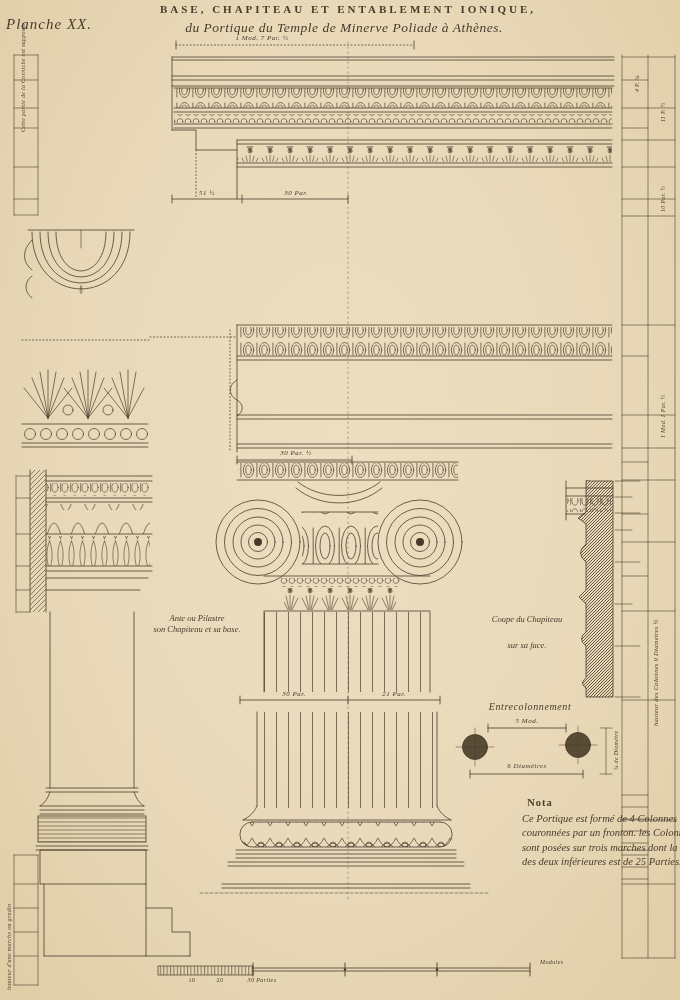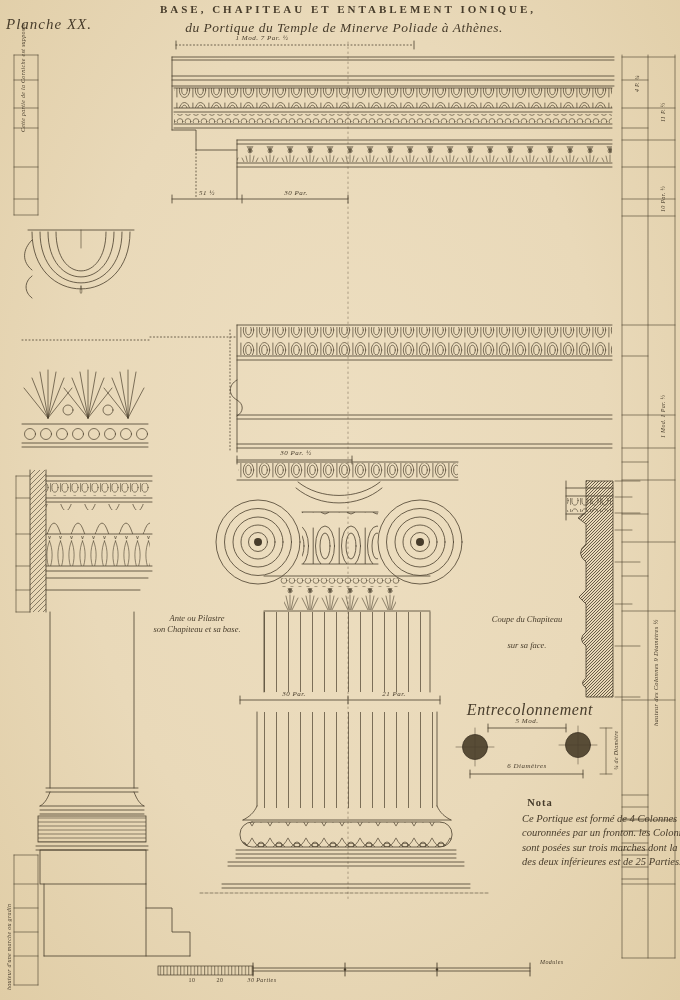--- a/index.html
+++ b/index.html
@@ -312,21 +312,21 @@
 
 <div class="lbl dim it ctr" style="left:294px;top:691px;">30 Par.</div>
 <div class="lbl dim it ctr" style="left:394px;top:691px;text-align:center;">21 Par.</div>
 
 <div class="lbl ann it ctr" style="left:197px;top:613px;">Ante ou Pilastre</div>
 <div class="lbl ann it ctr" style="left:197px;top:624px;">son Chapiteau et sa base.</div>
 
 <div class="lbl ann it ctr" style="left:527px;top:614px;">Coupe du Chapiteau</div>
 <div class="lbl ann it ctr" style="left:527px;top:640px;">sur sa face.</div>
 
-<div class="lbl it ctr" style="left:530px;top:701px;font-size:16px;letter-spacing:.6px;">Entrecolonnement</div>
+<div class="lbl it ctr" style="left:530px;top:701px;font-size:10px;letter-spacing:.6px;">Entrecolonnement</div>
 <div class="lbl dim it ctr" style="left:527px;top:718px;">5 Mod.</div>
 <div class="lbl dim it ctr" style="left:527px;top:763px;">6 Diamètres</div>
 <div class="lbl margin-v it rot" style="left:613px;top:770px;">¼ de Diamètre</div>
 
 <div class="lbl nota-t ctr" style="left:540px;top:797px;font-weight:bold;">Nota</div>
 <div class="lbl nota-b it" style="left:478px;top:812px;margin-left:44px;">Ce Portique est formé de 4 Colonnes couronnées par un fronton. les Colonnes sont posées sur trois marches dont la saillie des deux inférieures est de 25 Parties.</div>
 
 <div class="lbl margin-v it rot" style="left:20px;top:132px;">Cette partie de la Corniche est supposée</div>
 <div class="lbl margin-v it rot" style="left:652px;top:726px;font-size:6.5px;">hauteur des Colonnes 9 Diamètres ½</div>
 <div class="lbl margin-v it rot" style="left:6px;top:990px;">hauteur d'une marche ou gradin</div>

